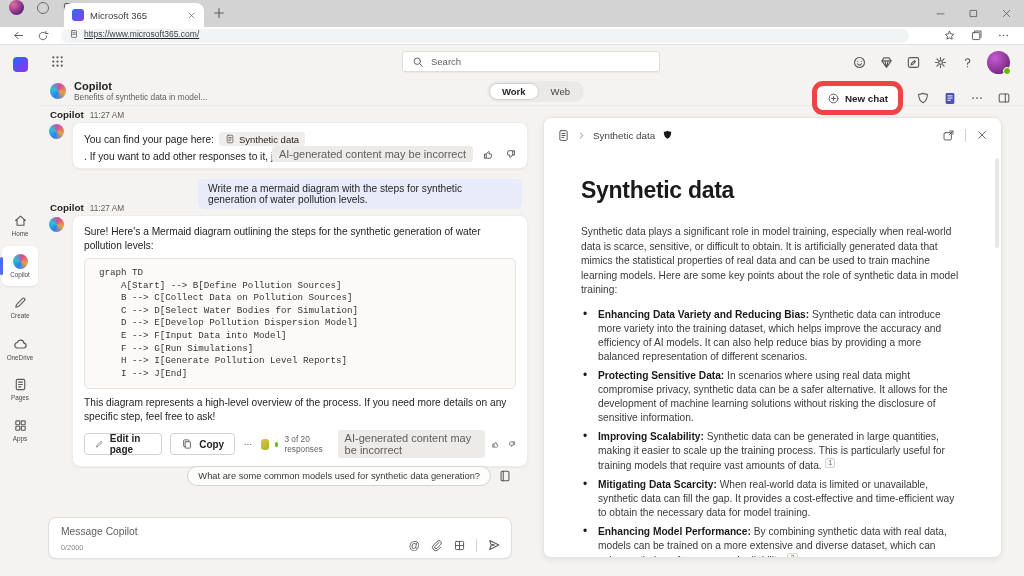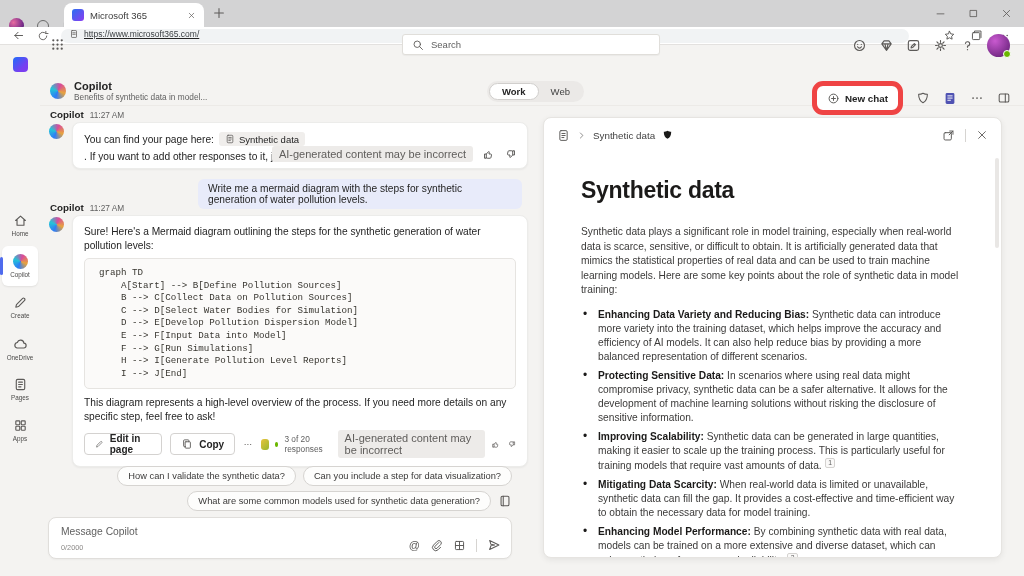--- a/index.html
+++ b/index.html
@@ -2,21 +2,21 @@
 <html><head>
 <meta charset="utf-8">
 <style>
   * { box-sizing: border-box; margin: 0; padding: 0; }
   html,body { width:1024px; height:576px; overflow:hidden; }
   body { font-family:"Liberation Sans", sans-serif; background:#f4f3f1; position:relative; color:#242424; }
   svg { display:block; }
   .ic { stroke:#5c5a58; stroke-width:1.2; fill:none; stroke-linecap:round; stroke-linejoin:round; }
 
   
-  .tabstrip { position:absolute; top:0; left:0; right:0; height:33px; background:#d3d3d4; display:flex; align-items:flex-end; }
+  .tabstrip { position:absolute; top:0; left:0; right:0; height:33px; background:#d3d3d4; display:flex; align-items:flex-start; }
   .strip-icons { display:flex; align-items:center; gap:13px; padding:0 10px 0 9px; }
   .profile-dot { width:15px; height:15px; border-radius:50%; background:radial-gradient(circle at 30% 30%, #e86ca0, #7b2d8b 60%, #2b1e5a); }
   .ring { width:12px; height:12px; border-radius:50%; border:1.4px solid #6a6a6a; }
   .tab { position:absolute; left:64px; top:3px; width:140px; height:24px; background:#fff; border-radius:8px 8px 0 0; display:flex; align-items:center; padding:0 8px; gap:6px; }
   .tab-title { font-size:9.5px; color:#3c3c3c; flex:1; white-space:nowrap; overflow:hidden; }
   .m365-logo { width:12px; height:12px; border-radius:3px; background:linear-gradient(135deg,#2a6ff1,#8b3df0); flex:none; }
   .newtab { position:absolute; left:212px; top:6px; }
   .winctl { position:absolute; right:8px; top:0; height:27px; display:flex; align-items:center; gap:22px; padding-right:4px; }
   .urlrow { position:absolute; top:27px; left:0; right:0; height:18px; background:#fff; display:flex; align-items:center; border-bottom:1px solid #e3e1df; }
   .nav-ic { margin-left:12px; }
@@ -29,21 +29,21 @@
   .rail { position:absolute; left:0; top:45px; width:40px; bottom:0; }
   .rail-logo { position:absolute; left:13px; top:12px; width:15px; height:15px; border-radius:4px; background:linear-gradient(135deg,#1f6cf9,#7a3ef0 70%); }
   .rail-items { position:absolute; top:160px; left:2px; width:36px; }
   .rail-item { position:relative; width:36px; height:40px; margin-bottom:1px; display:flex; flex-direction:column; align-items:center; justify-content:center; gap:2px; border-radius:6px; }
   .rail-item.selected { background:#fff; box-shadow:0 1px 2px rgba(0,0,0,.08); }
   .rail-item.selected::before { content:""; position:absolute; left:-2px; top:11px; width:3px; height:18px; border-radius:2px; background:#4f6bed; }
   .rail-label { font-size:6.3px; color:#494847; }
   .copilot-swirl { width:15px; height:15px; border-radius:50%; background:conic-gradient(from 200deg,#2e7cf6,#23c4d8,#d84a9c,#e8a33d,#2e7cf6); }
   .copilot-swirl.sm { width:16px; height:16px; }
 
-  .topbar { position:absolute; left:40px; top:28px; right:0; height:33px; }
+  .topbar { position:absolute; left:40px; top:45px; right:0; height:33px; }
   .waffle { position:absolute; left:10px; top:9px; }
   .searchbox { position:absolute; left:362px; top:6px; width:258px; height:21px; background:#fff; border:1px solid #e0deda; border-radius:3px; display:flex; align-items:center; gap:7px; padding:0 9px; box-shadow:0 1px 1px rgba(0,0,0,.04); }
   .search-label { font-size:9.5px; color:#616161; }
   .top-icons { position:absolute; right:14px; top:6px; display:flex; align-items:center; gap:12px; }
   .avatar { width:23px; height:23px; border-radius:50%; background:radial-gradient(circle at 35% 30%,#c95ad0,#7b2d8b 70%,#4a1e6a); position:relative; }
   .presence { position:absolute; right:-1px; bottom:-1px; width:8px; height:8px; border-radius:50%; background:#6bb700; border:1.5px solid #fff; }
 
   .cheader { position:absolute; left:40px; top:78px; right:0; height:28px; border-bottom:1px solid #eceae7; }
   .cheader-left { position:absolute; left:10px; top:2px; display:flex; gap:8px; align-items:center; }
   .ctitle { font-size:11px; font-weight:bold; line-height:12px; }
@@ -383,24 +383,20 @@
           <g transform="rotate(180 8 8)">
             <path d="M3.6 7.4h1.7v5.2H3.6zM5.3 11.9c.2.5.6.7 1.1.7h3.5c.6 0 1-.3 1.1-.9l.7-3c.1-.7-.3-1.3-1-1.3H8.6l.4-2.2c.1-.7-.6-1.1-1.1-.6L5.3 7.4"></path>
           </g>
         </svg>
     </div>
   </div>
 </div>
 
 <div class="chips">
   <div class="chip-row">
-    <div class="chip">How can I validate the synthetic data?</div>
-    <div class="chip">Can you include a step for data visualization?</div>
-  </div>
-  <div class="chip-row">
     <div class="chip">What are some common models used for synthetic data generation?</div>
     <svg width="14" height="14" viewBox="0 0 16 16" class="ic">
         <rect x="3.5" y="2.5" width="9" height="11" rx="1.5"></rect>
         <path d="M6 2.5v11"></path>
       </svg>
   </div>
 </div>
 
 <div class="composer">
   <div class="ph">Message Copilot</div>

